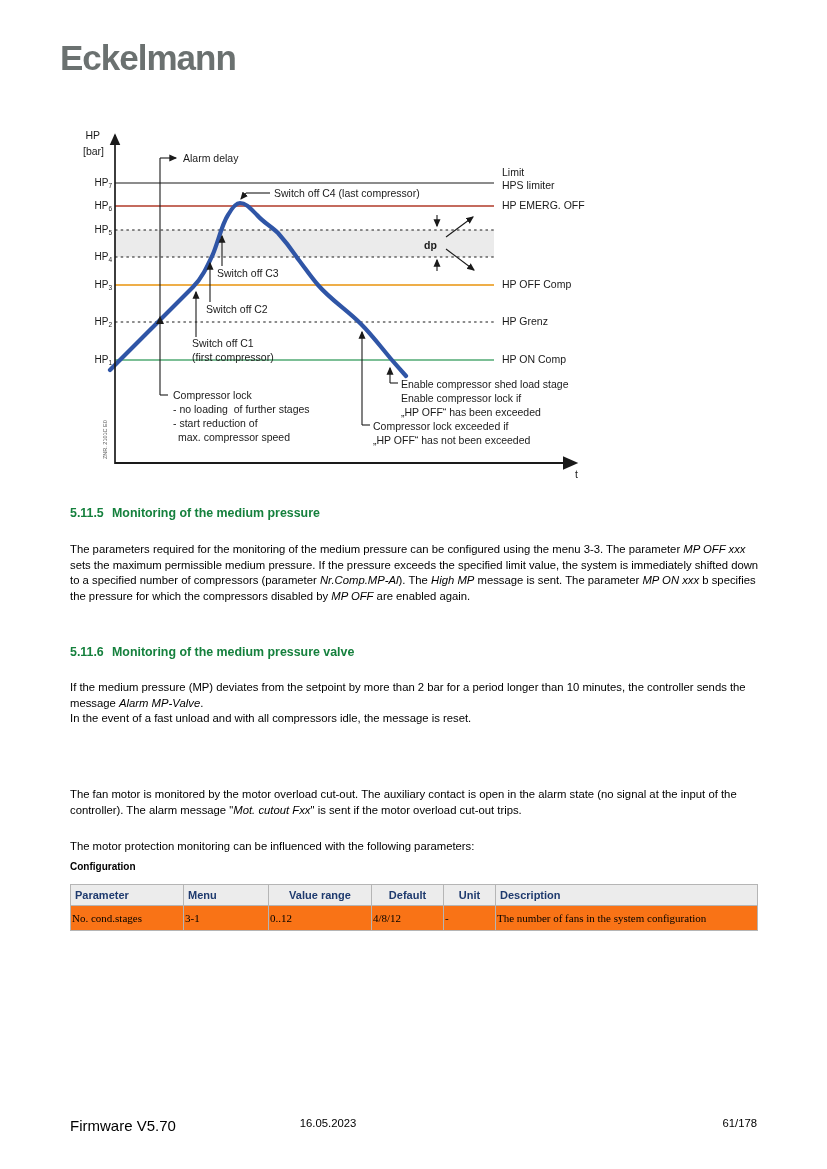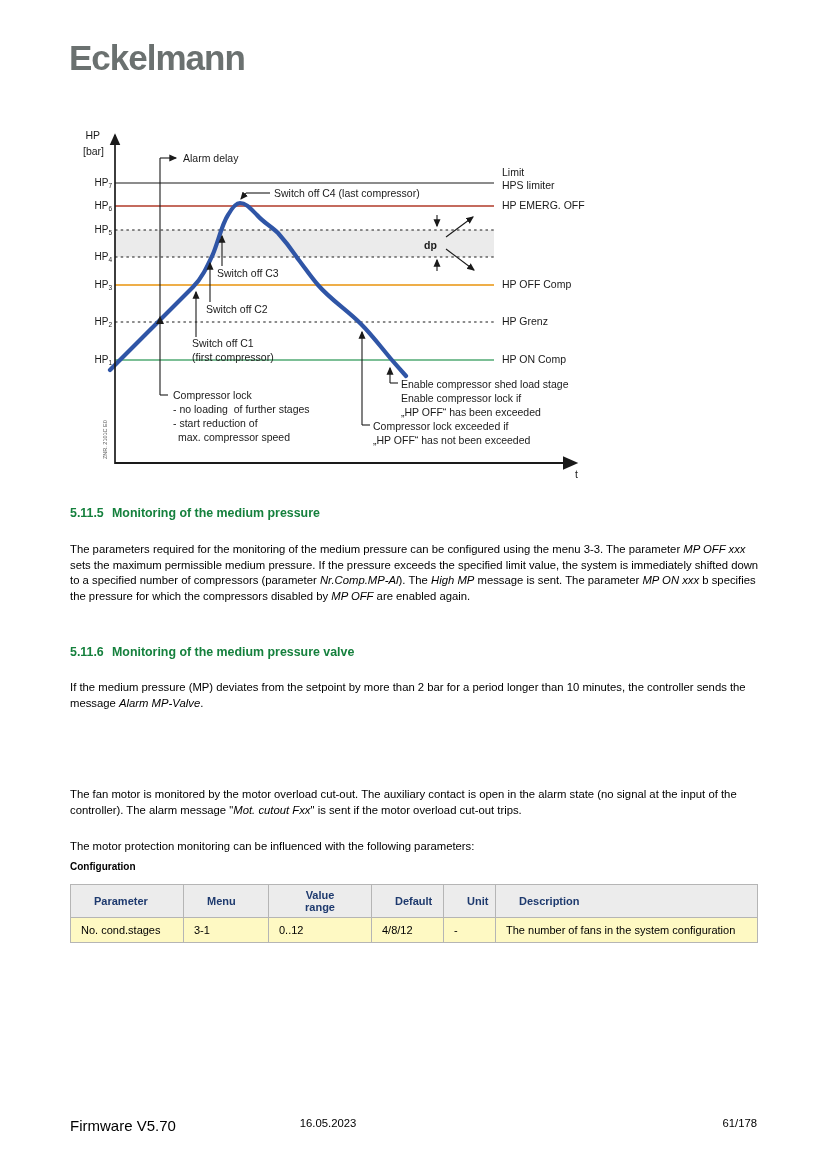--- a/index.html
+++ b/index.html
@@ -2,21 +2,21 @@
 <html><head>
 <meta charset="utf-8">
 <style>
   html,body { margin:0; padding:0; background:#888; }
   .page {
     position:relative; width:827px; height:1169px; margin:0 auto;
     background:#ffffff; font-family:"Liberation Sans", sans-serif; color:#000;
     overflow:hidden;
   }
   .logo {
-    position:absolute; left:69px; top:38px;
+    position:absolute; left:60px; top:38px;
     font-size:35px; font-weight:bold; letter-spacing:-1px; color:#6b7170;
   }
   .diagram { position:absolute; left:70px; top:118px; overflow:visible; }
   .diagram text { font-family:"Liberation Sans", sans-serif; white-space:pre; }
   .dtx  { font-size:10.5px; fill:#1a1a1a; }
   .dsm  { font-size:10px;  fill:#1a1a1a; }
   .dsub { font-size:6.5px; }
   .znr  { font-size:5.5px; fill:#555; }
 
   .sec-heading {
@@ -31,24 +31,24 @@
   .para .it { font-style:italic; }
   .cfg-label { position:absolute; left:70px; font-size:10px; font-weight:bold; }
 
   .ptable {
     position:absolute; left:70px; top:884px;
     border-collapse:collapse; table-layout:fixed; width:687px;
     font-size:11px;
   }
   .ptable th {
     background:#ececec; color:#1e3a6e; font-weight:bold;
-    border:1px solid #b5b5b5; padding:4px 23px; text-align:left;
+    border:1px solid #b5b5b5; padding:4px 4px; text-align:left;
   }
   .ptable td {
-    background:#fef9c3; border:1px solid #b5b5b5; padding:6px 10px; vertical-align:top;
+    background:#f97316; border:1px solid #b5b5b5; padding:6px 1px; vertical-align:top;font-family:Liberation Serif, serif;
   }
   .ptable th.ac { text-align:center; }
 
   .footer-left  { position:absolute; left:70px;  top:1117px; font-size:15px; }
   .footer-center{ position:absolute; left:0; width:656px; top:1117px; font-size:11.3px; text-align:center; }
   .footer-right { position:absolute; right:70px; top:1117px; font-size:11.3px; }
 </style>
 </head>
 <body>
 
@@ -147,21 +147,21 @@
   </svg>
 
   <div class="sec-heading" style="top:506px">
     <span class="h-num">5.11.5</span><span>Monitoring of the medium pressure</span>
   </div>
   <div class="para" style="top:542px"><span>The parameters required for the monitoring of the medium pressure can be configured using the menu 3-3. The parameter </span><span class="it">MP OFF xxx</span><span> sets the maximum permissible medium pressure. If the pressure exceeds the specified limit value, the system is immediately shifted down to a specified number of compressors (parameter </span><span class="it">Nr.Comp.MP-Al</span><span>). The </span><span class="it">High MP</span><span> message is sent. The parameter </span><span class="it">MP ON xxx</span><span> b specifies the pressure for which the compressors disabled by </span><span class="it">MP OFF</span><span> are enabled again.</span></div>
 
   <div class="sec-heading" style="top:645px">
     <span class="h-num">5.11.6</span><span>Monitoring of the medium pressure valve</span>
   </div>
-  <div class="para" style="top:680px"><span>If the medium pressure (MP) deviates from the setpoint by more than 2 bar for a period longer than 10 minutes, the controller sends the message </span><span class="it">Alarm MP-Valve</span><span>.</span><br></div>
+  <div class="para" style="top:680px"><span>If the medium pressure (MP) deviates from the setpoint by more than 2 bar for a period longer than 10 minutes, the controller sends the message </span><span class="it">Alarm MP-Valve</span><span>.</span><br><span>In the event of a fast unload and with all compressors idle, the message is reset.</span></div>
 
   <div class="para" style="top:787px"><span>The fan motor is monitored by the motor overload cut-out. The auxiliary contact is open in the alarm state (no signal at the input of the controller). The alarm message "</span><span class="it">Mot. cutout Fxx</span><span>" is sent if the motor overload cut-out trips.</span></div>
   <div class="para" style="top:839px"><span>The motor protection monitoring can be influenced with the following parameters:</span></div>
   <div class="cfg-label" style="top:861px">Configuration</div>
 
   <table class="ptable">
     <colgroup>
       <col style="width:113px">
         <col style="width:85px">
         <col style="width:103px">

